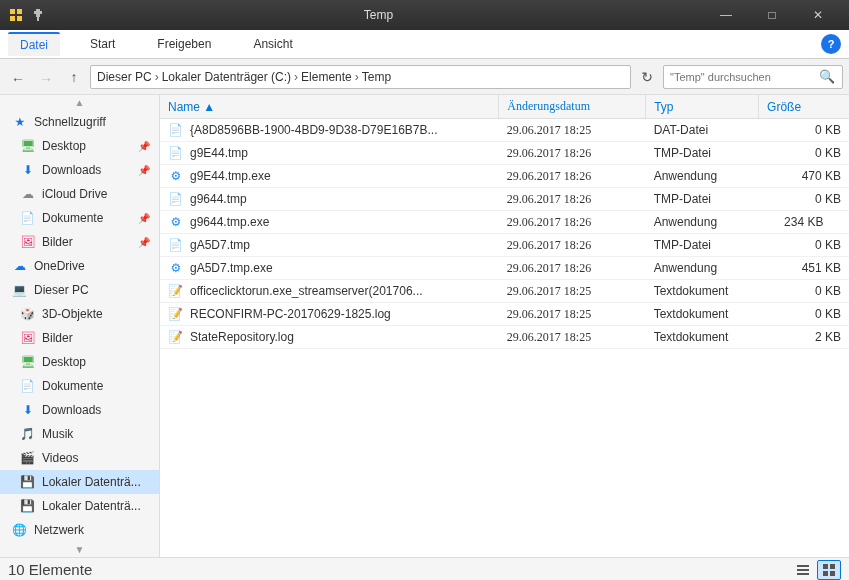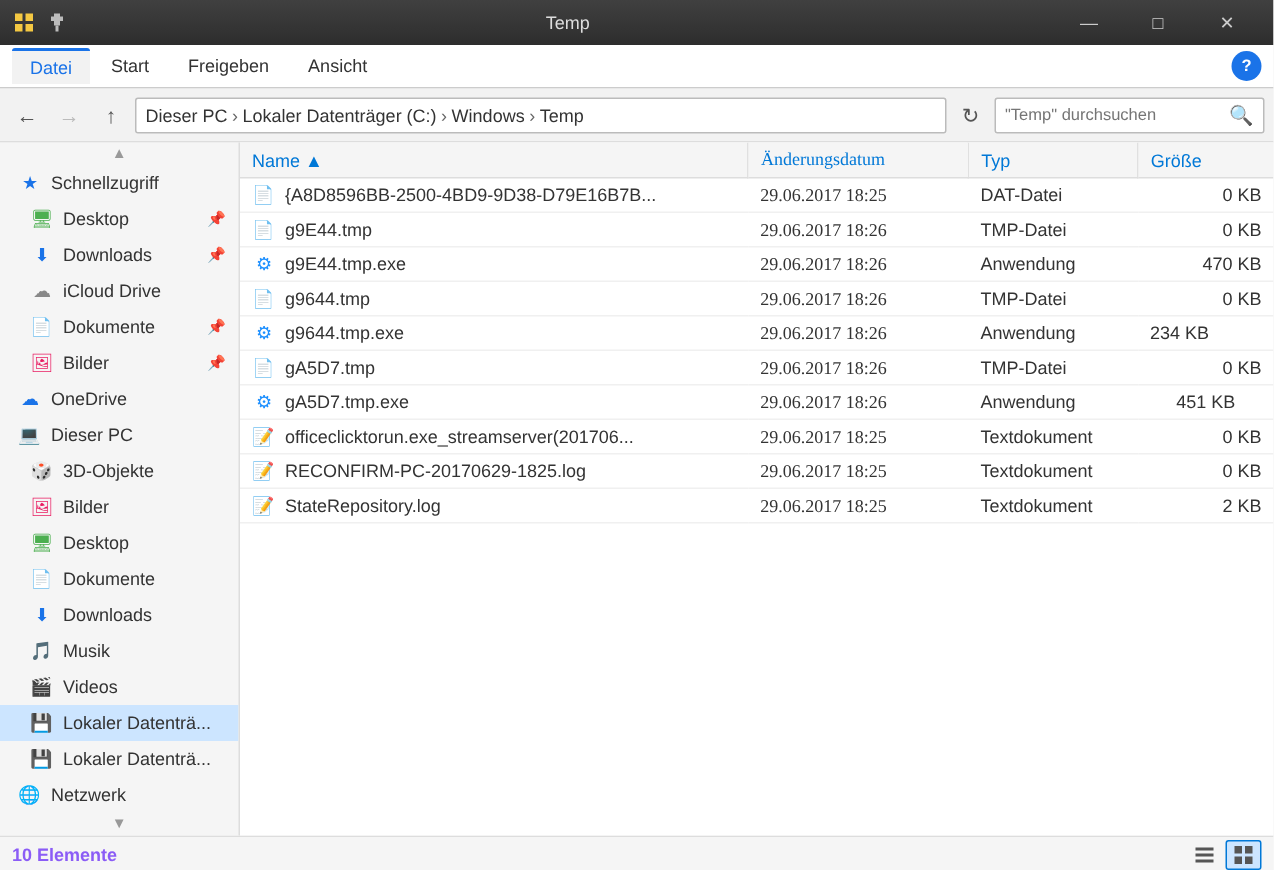--- a/index.html
+++ b/index.html
@@ -18,21 +18,21 @@
     }
     .title-bar-icons { display: flex; gap: 6px; margin-right: 8px; }
     .tb-icon { width: 16px; height: 16px; display: flex; align-items: center; justify-content: center; cursor: pointer; }
     .tb-icon svg { width: 14px; height: 14px; }
     .title-bar-title { flex: 1; text-align: center; font-size: 12px; color: #ddd; }
     .title-bar-controls { display: flex; gap: 0; margin-left: auto; }
     .ctrl-btn { width: 46px; height: 30px; display: flex; align-items: center; justify-content: center; cursor: pointer; color: #ccc; font-size: 12px; }
 
     
     .ribbon { background: #f2f2f2; border-bottom: 1px solid #ccc; }
-    .ribbon-tabs { display: flex; align-items: center; background: #fff; height: 28px; padding: 0 8px; gap: 2px; }
+    .ribbon-tabs { display: flex; align-items: center; background: #fff; height: 28px; padding: 0 8px; gap: 18px; }
     .ribbon-tab { padding: 4px 12px; font-size: 12px; cursor: pointer; color: #333; border-radius: 2px 2px 0 0; }
     .ribbon-tab.active { background: #f2f2f2; border-top: 2px solid #1a73e8; color: #1a73e8; }
     .ribbon-help { margin-left: auto; width: 20px; height: 20px; border-radius: 50%; background: #1a73e8; color: white; display: flex; align-items: center; justify-content: center; font-size: 11px; font-weight: bold; cursor: pointer; }
 
     
     .address-bar {
       background: #f2f2f2;
       display: flex;
       align-items: center;
       padding: 4px 6px;
@@ -101,21 +101,21 @@
     .col-name { width: 300px; }
     .col-date { width: 130px; font-family: Liberation Serif, serif; }
     .col-type { width: 100px; }
     .col-size { width: 80px; text-align: right; margin-top: 16px; }
 
     
     .status-bar {
       height: 24px; background: #f5f5f5; border-top: 1px solid #ddd;
       display: flex; align-items: center; padding: 0 8px; justify-content: space-between;
     }
-    .status-text { font-size: 12px; color: #8b5cf6; font-weight: bold; }
+    .status-text { font-size: 15px; color: #404040; }
     .view-btns { display: flex; gap: 2px; }
     .view-btn { width: 24px; height: 20px; display: flex; align-items: center; justify-content: center; cursor: pointer; border: 1px solid transparent; border-radius: 2px; }
     .view-btn.active { border-color: #0078d7; background: #cce5ff; }
     .icon-star { color: #1a73e8; }
     .icon-desktop { color: #4CAF50; }
     .icon-downloads { color: #1a73e8; }
     .icon-icloud { color: #888; }
     .icon-docs { color: #2196F3; }
     .icon-images { color: #E91E63; }
     .icon-onedrive { color: #1a73e8; }
@@ -167,21 +167,21 @@
 
 <div class="address-bar">
   <div class="nav-btn">←</div>
   <div class="nav-btn disabled">→</div>
   <div class="nav-btn">↑</div>
   <div class="address-path">
     <span class="path-item">Dieser PC</span>
     <span class="path-sep"> › </span>
     <span class="path-item">Lokaler Datenträger (C:)</span>
     <span class="path-sep"> › </span>
-    <span class="path-item">Windows</span>
+    <span class="path-item">Elemente</span>
     <span class="path-sep"> › </span>
     <span class="path-active">Temp</span>
   </div>
   <div class="refresh-btn">↻</div>
   <div class="search-box">
     <input type="text" placeholder="&quot;Temp&quot; durchsuchen" style="">
     <span style="color:#999;font-size:13px;">🔍</span>
   </div>
 </div>
 
@@ -280,21 +280,21 @@
           <th class="col-date">Änderungsdatum</th>
           <th class="col-type">Typ</th>
           <th class="col-size">Größe</th>
         </tr>
       </thead>
       <tbody id="file-tbody">
       <tr>
     <td class="col-name">
       <div class="file-name-cell">
         <span class="file-icon" style="color:#8B0000">📄</span>
-        <span>{A8D8596BB-2500-4BD9-9D38-D79E16B7B...</span>
+        <span>{A8D8596BB-1900-4BD9-9D38-D79E16B7B...</span>
       </div>
     </td>
     <td class="col-date">29.06.2017 18:25</td>
     <td class="col-type">DAT-Datei</td>
     <td class="col-size" style="text-align:right">0 KB</td>
   </tr>
           <tr>
     <td class="col-name">
       <div class="file-name-cell">
         <span class="file-icon" style="color:#808080">📄</span>
@@ -329,21 +329,21 @@
   </tr>
           <tr>
     <td class="col-name">
       <div class="file-name-cell">
         <span class="file-icon" style="color:#1e90ff">⚙</span>
         <span>g9644.tmp.exe</span>
       </div>
     </td>
     <td class="col-date">29.06.2017 18:26</td>
     <td class="col-type">Anwendung</td>
-    <td class="col-size" style="text-align:left">234 KB</td>
+    <td class="col-size" style="text-align:center">234 KB</td>
   </tr>
           <tr>
     <td class="col-name">
       <div class="file-name-cell">
         <span class="file-icon" style="color:#808080">📄</span>
         <span>gA5D7.tmp</span>
       </div>
     </td>
     <td class="col-date">29.06.2017 18:26</td>
     <td class="col-type">TMP-Datei</td>
@@ -351,21 +351,21 @@
   </tr>
           <tr>
     <td class="col-name">
       <div class="file-name-cell">
         <span class="file-icon" style="color:#1e90ff">⚙</span>
         <span>gA5D7.tmp.exe</span>
       </div>
     </td>
     <td class="col-date">29.06.2017 18:26</td>
     <td class="col-type">Anwendung</td>
-    <td class="col-size" style="text-align:center">451 KB</td>
+    <td class="col-size" style="text-align:right">451 KB</td>
   </tr>
           <tr>
     <td class="col-name">
       <div class="file-name-cell">
         <span class="file-icon" style="color:#555">📝</span>
         <span>officeclicktorun.exe_streamserver(201706...</span>
       </div>
     </td>
     <td class="col-date">29.06.2017 18:25</td>
     <td class="col-type">Textdokument</td>

